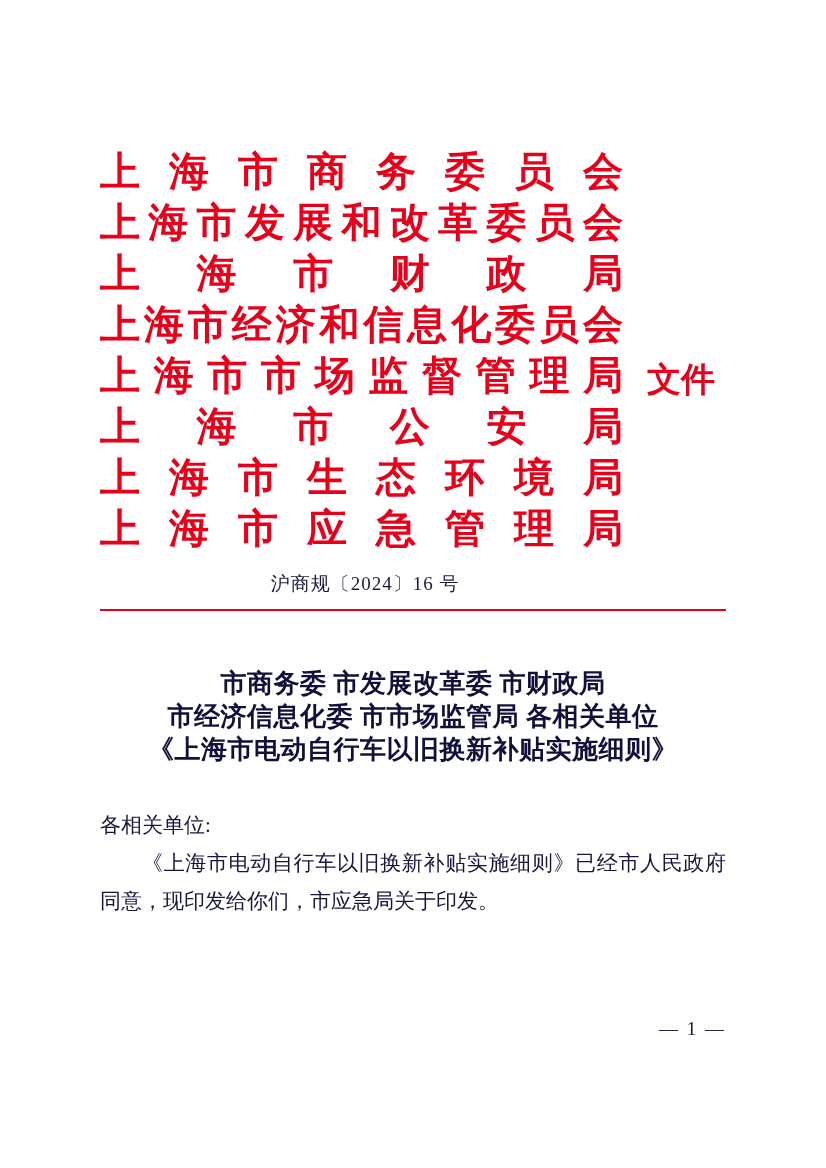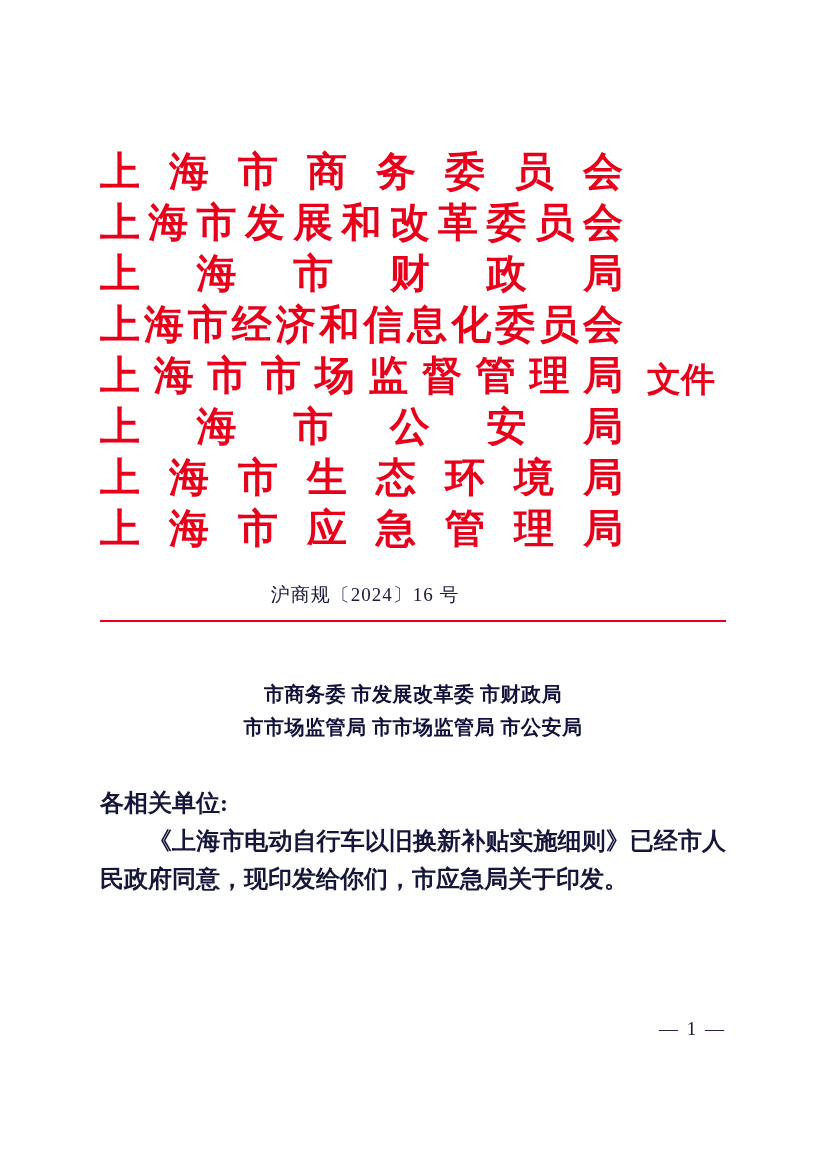--- a/index.html
+++ b/index.html
@@ -57,53 +57,52 @@
     margin-left: 24px;
     width: 80px;
     align-self: flex-start;
     margin-top: 214px;
   }
 
   .doc-number {
     text-align: center;
     font-size: 19px;
     letter-spacing: 1px;
-    margin-top: 28px;
+    margin-top: 17px;
     color: #1a1a3a;
     width: 530px;
   }
 
   .red-rule {
     margin-top: 12px;
     height: 2px;
     background: #e8001b;
     width: 626px;
   }
 
   
   .title-block {
     margin-top: 56px;
     text-align: center;
     font-weight: 700;
-    font-size: 20px;
+    font-size: 26px;
     line-height: 33px;
     color: #10103a;
     letter-spacing: 0.5px;
   }
   .title-block div {
     white-space: nowrap;
   }
 
   
   .body-block {
     margin-top: 40px;
-    font-size: 24px;
+    font-size: 21px;
     line-height: 38px;
     color: #16163a;
-    font-weight: bold;
   }
   .salutation {
     margin: 0;
   }
   .para {
     margin: 0;
     text-indent: 2em;
     text-align: justify;
   }
 
@@ -213,21 +212,22 @@
       </div>
       <div class="lh-doc">文件</div>
     </div>
 
     <div class="doc-number">沪商规〔2024〕16 号</div>
     <div class="red-rule"></div>
   </div>
 
   <div class="title-block">
     <div>市商务委 市发展改革委 市财政局</div>
-    <div>市市场监管局 市市场监管局 市公安局</div>
+    <div>市经济信息化委 市市场监管局 各相关单位</div>
+    <div>《上海市电动自行车以旧换新补贴实施细则》</div>
   </div>
 
   <div class="body-block">
     <p class="salutation">各相关单位:</p>
     <p class="para">《上海市电动自行车以旧换新补贴实施细则》已经市人民政府同意，现印发给你们，市应急局关于印发。</p>
   </div>
 
   <div class="page-number">— 1 —</div>
 
 </div>

